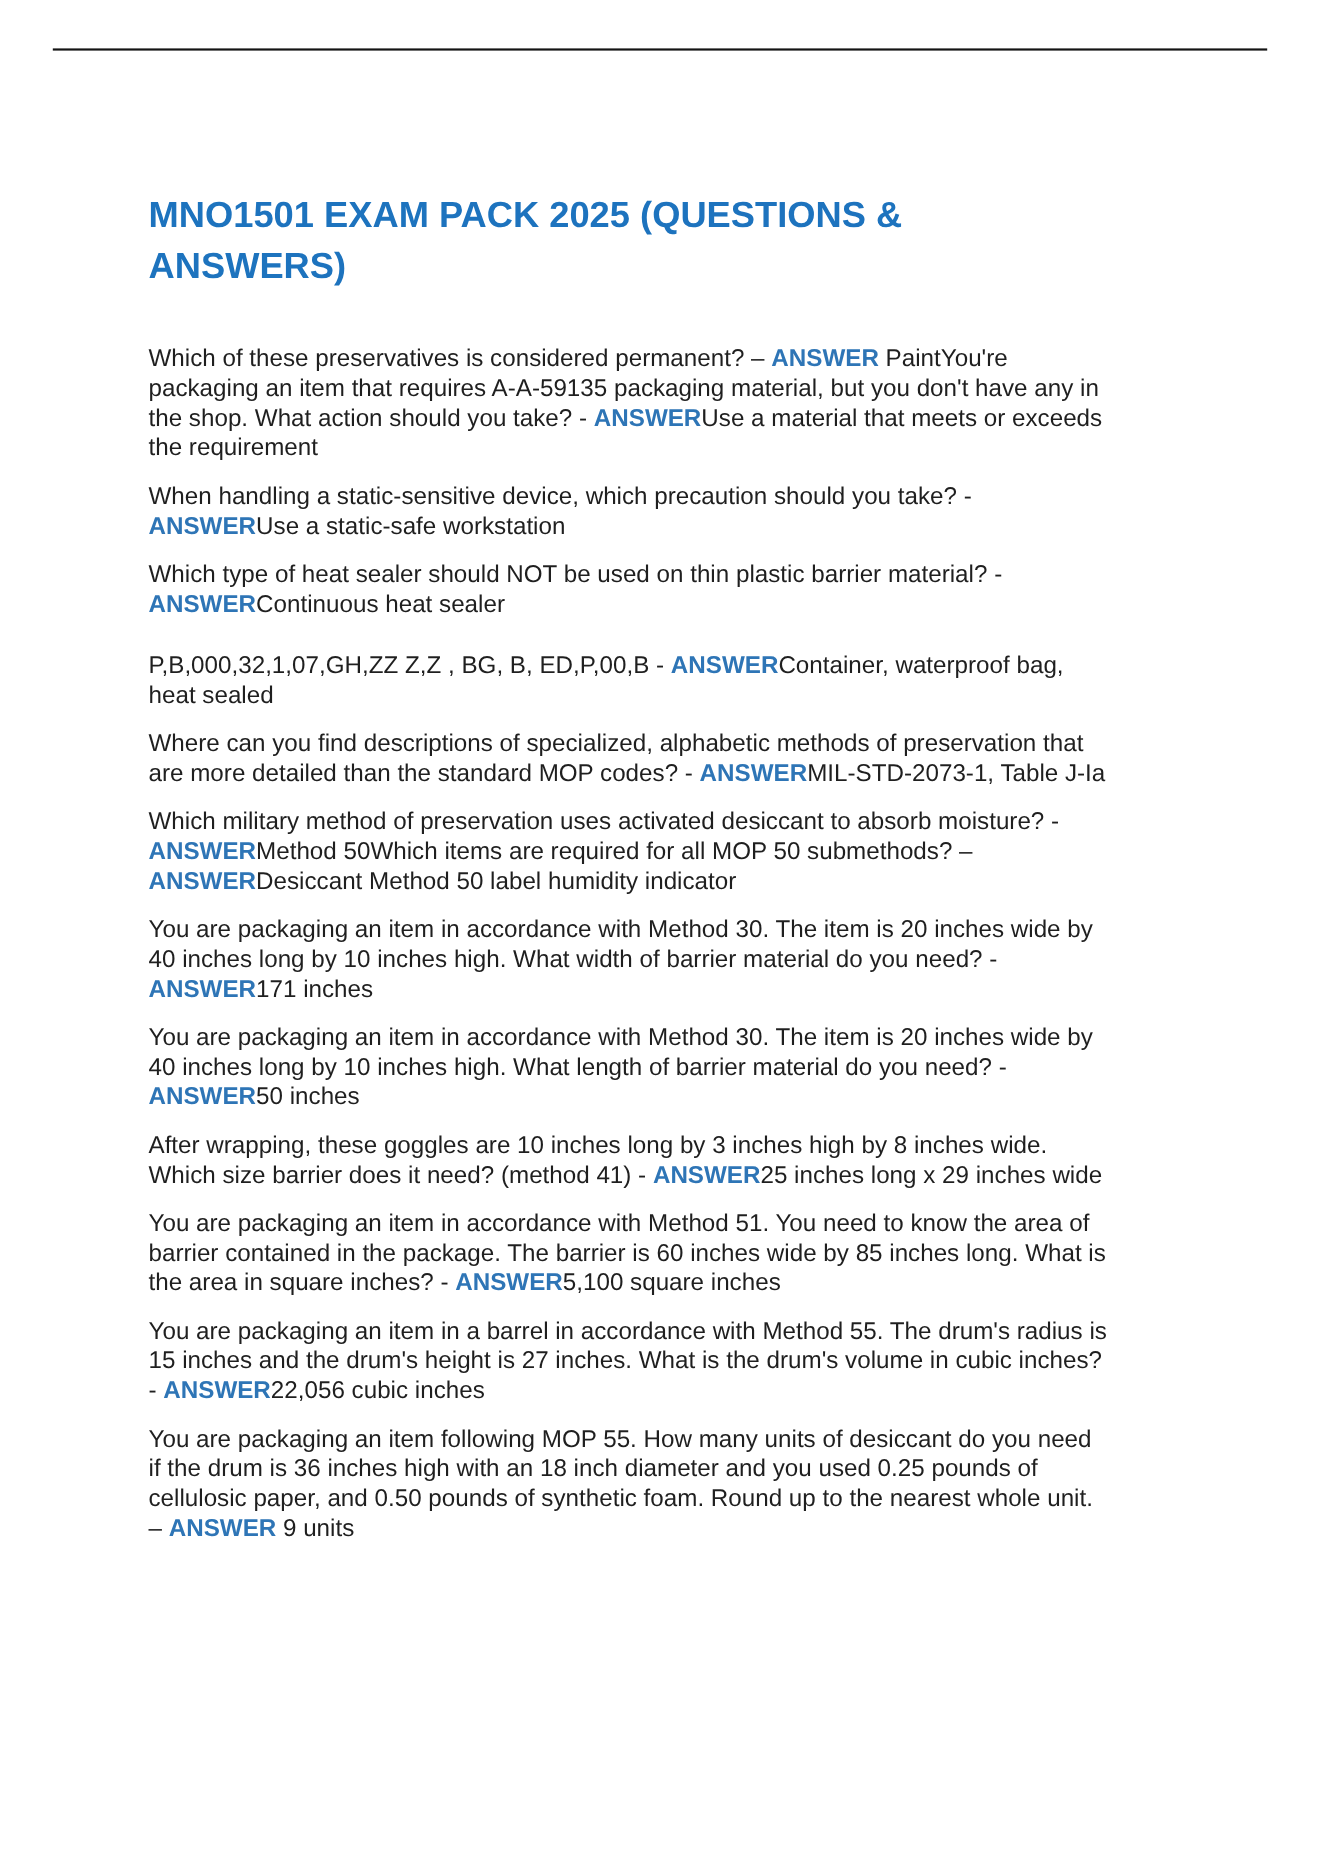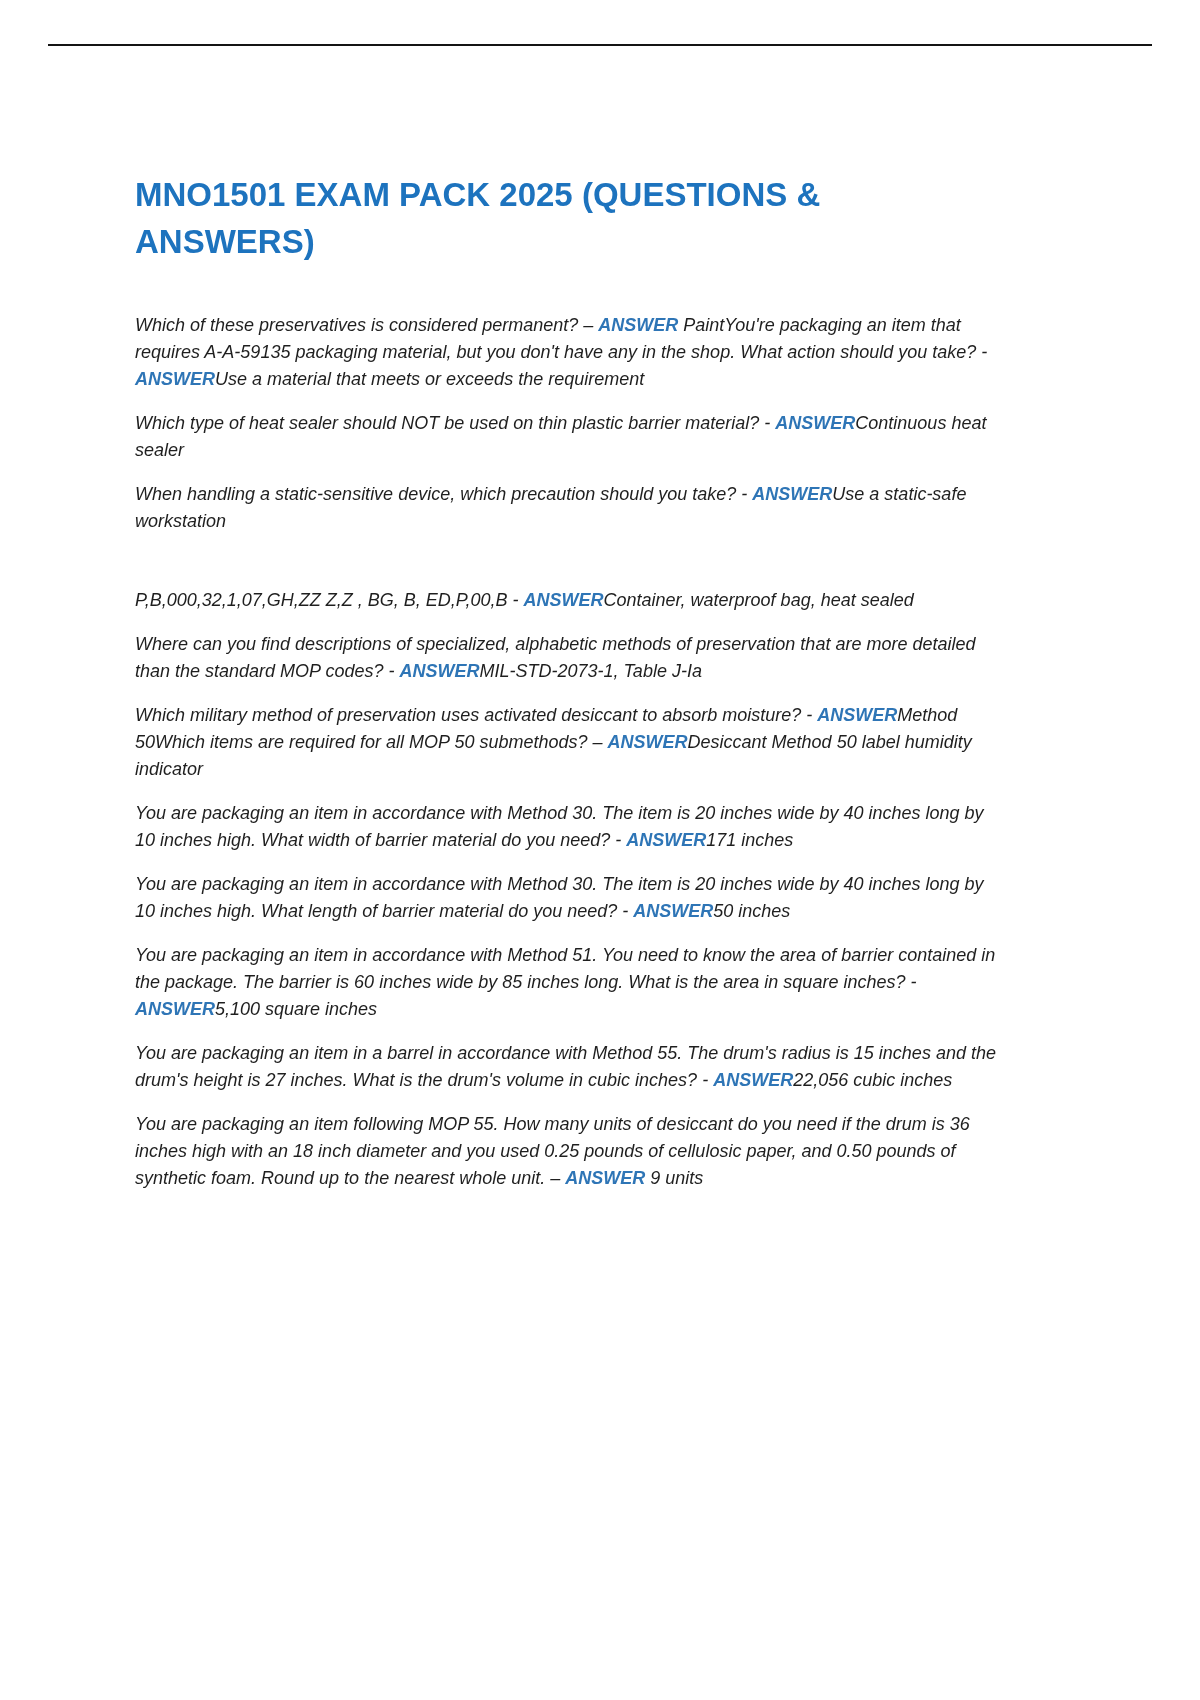--- a/index.html
+++ b/index.html
@@ -32,49 +32,49 @@
     width: 872px;
   }
   .title {
     color: #1d73be;
     font-size: 33px;
     font-weight: 700;
     line-height: 1.42;
     margin-bottom: 46px;
   }
   .para {
-    font-size: 18px;
+    font-size: 22px;
     line-height: 27px;
     color: #1f1f1f;
     margin-bottom: 17px;
-    font-style: italic;
   }
   .para.space-before {
-    margin-top: 52px;
+    margin-top: 29px;
   }
   .answer {
     color: #2e75b6;
     font-weight: 700;
   }
 </style>
 </head>
 <body>
 
 <div class="page">
   <div class="rule rule-top"></div>
   <div class="content">
     <h1 class="title">MNO1501 EXAM PACK 2025 (QUESTIONS &amp; ANSWERS)</h1>
     <div id="doc-body">
         <p class="para"><span>Which of these preservatives is considered permanent? – </span><span class="answer">ANSWER</span><span> PaintYou're packaging an item that requires A-A-59135 packaging material, but you don't have any in the shop. What action should you take? - </span><span class="answer">ANSWER</span><span>Use a material that meets or exceeds the requirement</span></p>
+        <p class="para"><span>When handling a static-sensitive device, which precaution should you take? - </span><span class="answer">ANSWER</span><span>Use a static-safe workstation</span></p>
         <p class="para"><span>Which type of heat sealer should NOT be used on thin plastic barrier material? - </span><span class="answer">ANSWER</span><span>Continuous heat sealer</span></p>
-        <p class="para"><span>When handling a static-sensitive device, which precaution should you take? - </span><span class="answer">ANSWER</span><span>Use a static-safe workstation</span></p>
         <p class="para space-before"><span>P,B,000,32,1,07,GH,ZZ Z,Z , BG, B, ED,P,00,B - </span><span class="answer">ANSWER</span><span>Container, waterproof bag, heat sealed</span></p>
         <p class="para"><span>Where can you find descriptions of specialized, alphabetic methods of preservation that are more detailed than the standard MOP codes? - </span><span class="answer">ANSWER</span><span>MIL-STD-2073-1, Table J-Ia</span></p>
         <p class="para"><span>Which military method of preservation uses activated desiccant to absorb moisture? - </span><span class="answer">ANSWER</span><span>Method 50Which items are required for all MOP 50 submethods? – </span><span class="answer">ANSWER</span><span>Desiccant Method 50 label humidity indicator</span></p>
         <p class="para"><span>You are packaging an item in accordance with Method 30. The item is 20 inches wide by 40 inches long by 10 inches high. What width of barrier material do you need? - </span><span class="answer">ANSWER</span><span>171 inches</span></p>
         <p class="para"><span>You are packaging an item in accordance with Method 30. The item is 20 inches wide by 40 inches long by 10 inches high. What length of barrier material do you need? - </span><span class="answer">ANSWER</span><span>50 inches</span></p>
+        <p class="para"><span>After wrapping, these goggles are 10 inches long by 3 inches high by 8 inches wide. Which size barrier does it need? (method 41) - </span><span class="answer">ANSWER</span><span>25 inches long x 29 inches wide</span></p>
         <p class="para"><span>You are packaging an item in accordance with Method 51. You need to know the area of barrier contained in the package. The barrier is 60 inches wide by 85 inches long. What is the area in square inches? - </span><span class="answer">ANSWER</span><span>5,100 square inches</span></p>
         <p class="para"><span>You are packaging an item in a barrel in accordance with Method 55. The drum's radius is 15 inches and the drum's height is 27 inches. What is the drum's volume in cubic inches? - </span><span class="answer">ANSWER</span><span>22,056 cubic inches</span></p>
         <p class="para"><span>You are packaging an item following MOP 55. How many units of desiccant do you need if the drum is 36 inches high with an 18 inch diameter and you used 0.25 pounds of cellulosic paper, and 0.50 pounds of synthetic foam. Round up to the nearest whole unit. – </span><span class="answer">ANSWER</span><span> 9 units</span></p>
       </div>
   </div>
   <div class="rule rule-bottom"></div>
 </div>
 
 </body></html>

